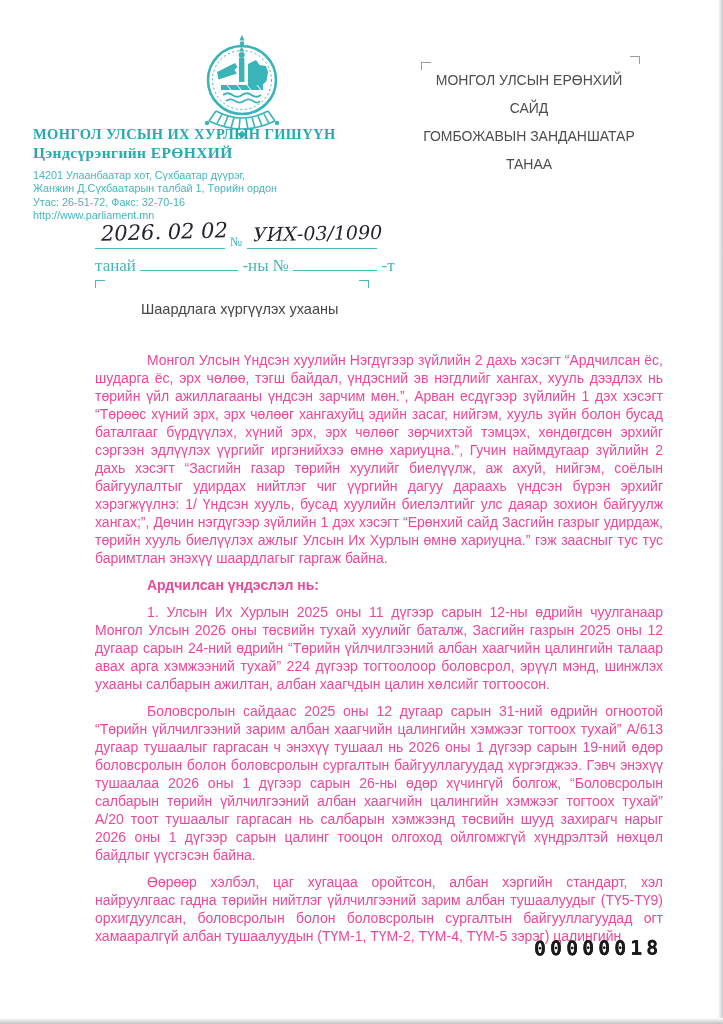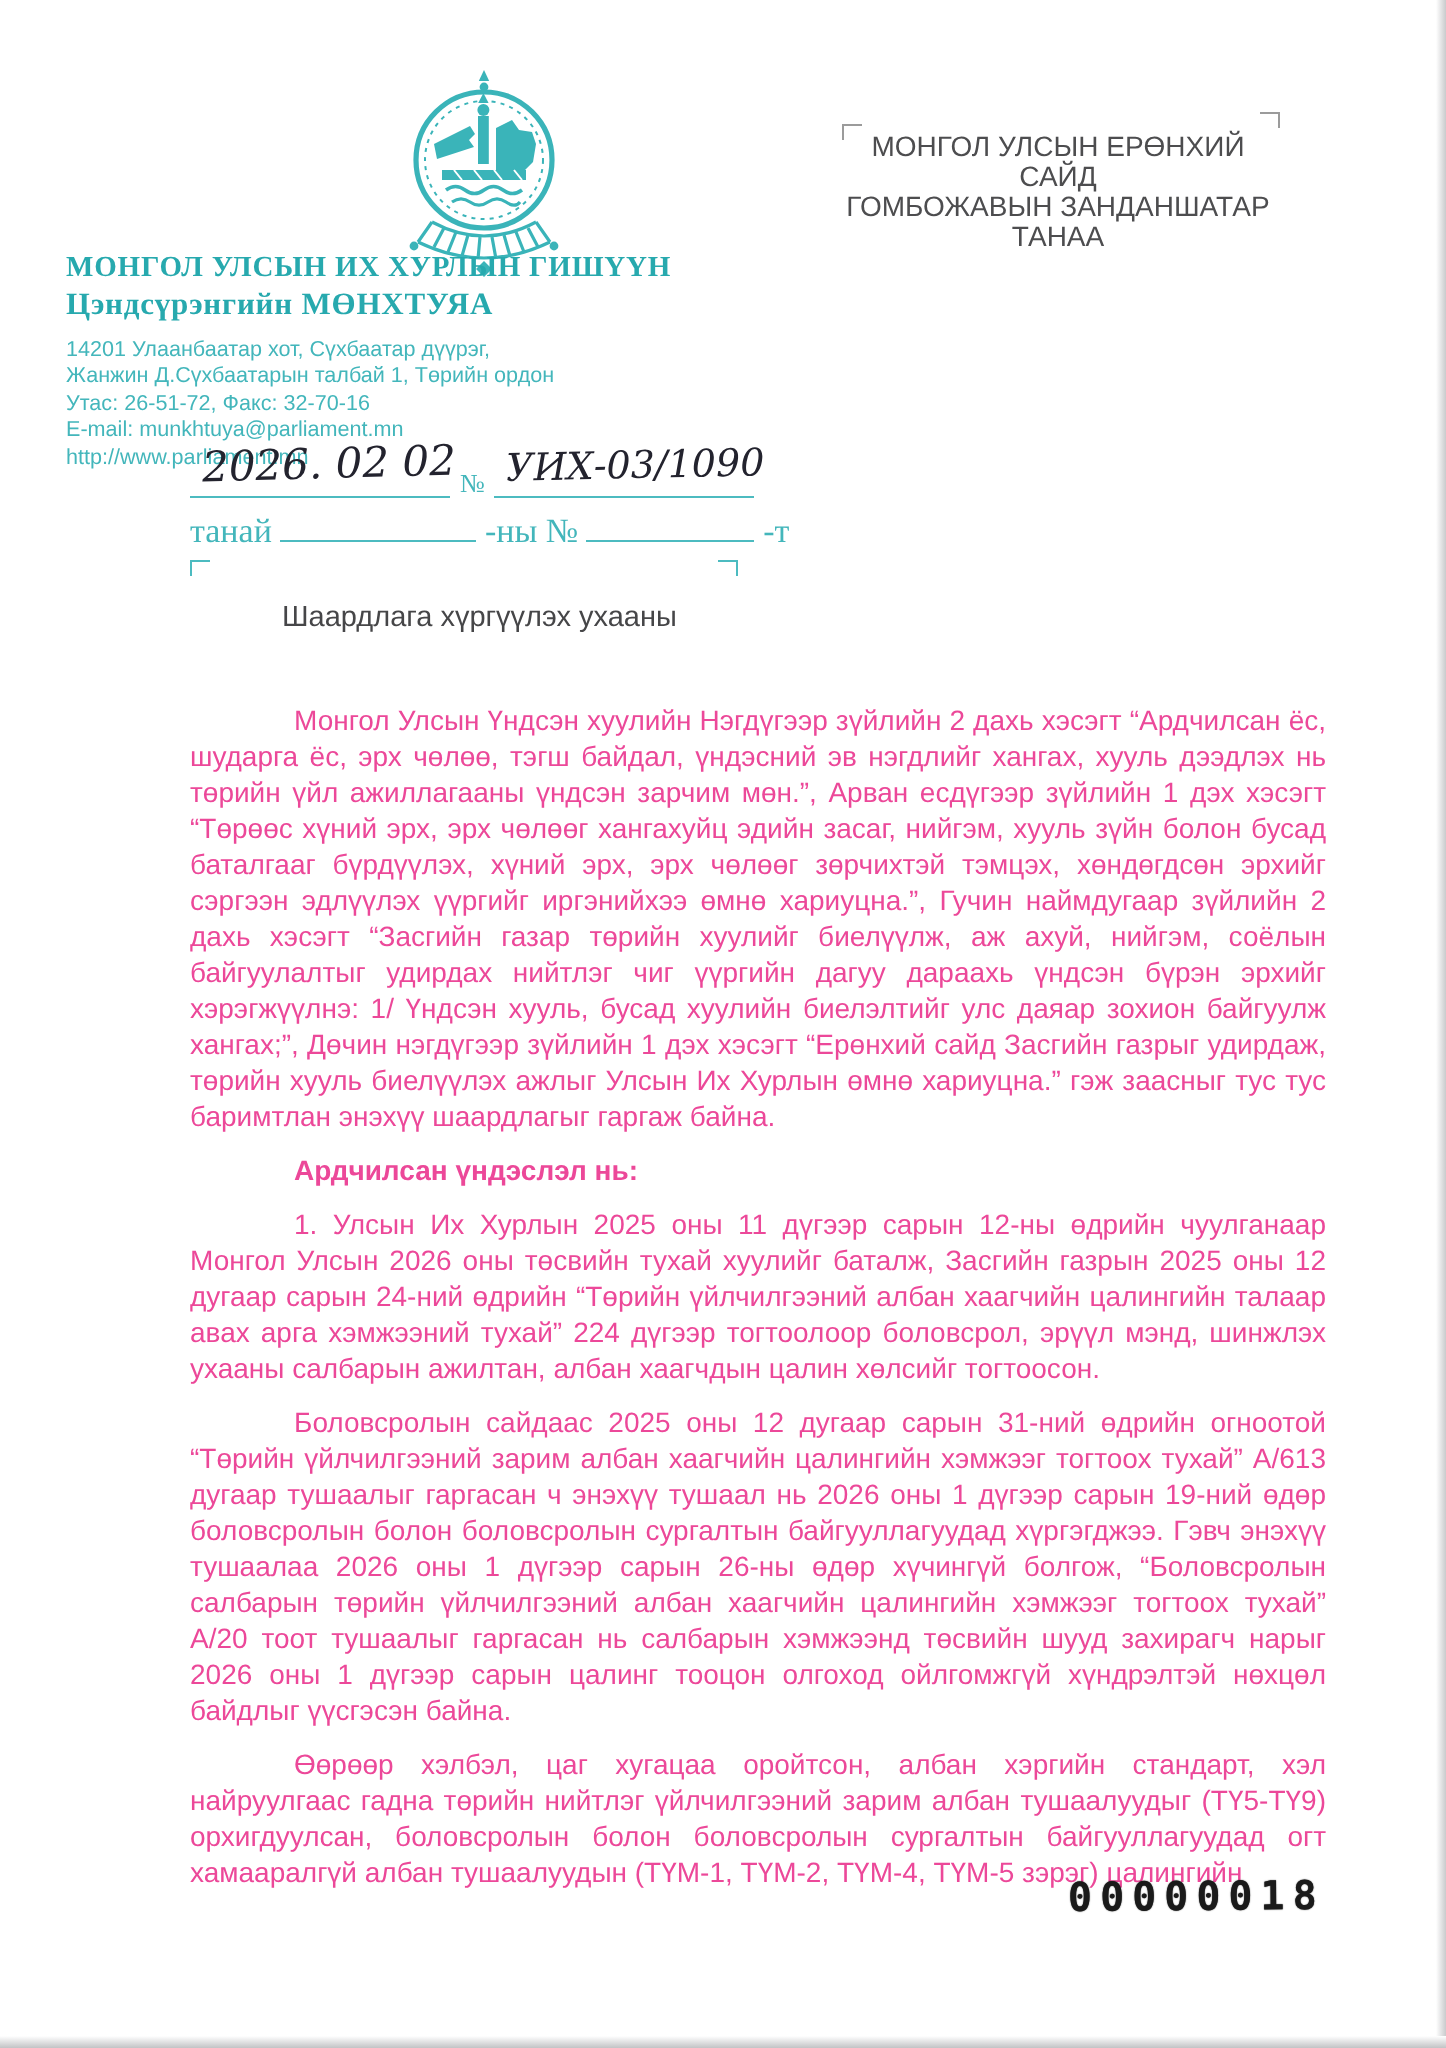--- a/index.html
+++ b/index.html
@@ -52,21 +52,21 @@
   .recip-row{position:absolute;left:0;top:38px;font-size:17px;white-space:nowrap;}
   .recip-row .blank{display:inline-block;border-bottom:1.3px solid #4cbbc0;
     height:12px;vertical-align:baseline;}
   .b1{width:98px;} .b2{width:84px;}
   .mark{position:absolute;width:9px;height:7px;}
   .mark-teal-l{left:0;top:62px;border-top:1.4px solid #4cbbc0;border-left:1.4px solid #4cbbc0;}
   .mark-teal-r{left:264px;top:62px;border-top:1.4px solid #4cbbc0;border-right:1.4px solid #4cbbc0;}
 
   
   .addressee{position:absolute;left:415px;top:66px;width:228px;text-align:center;
-    font-size:14px;line-height:15px;color:#4d4d4f;}
+    font-size:14px;line-height:28px;color:#4d4d4f;}
   .mark-gray-l{left:421px;top:62px;border-top:1.2px solid #9b9b9b;border-left:1.2px solid #9b9b9b;}
   .mark-gray-r{left:630px;top:56px;border-top:1.2px solid #9b9b9b;border-right:1.2px solid #9b9b9b;}
 
   
   .subject{position:absolute;left:141px;top:301px;font-size:14.5px;color:#464648;}
   .body{position:absolute;left:95px;top:351px;width:568px;
     font-size:14px;line-height:18px;color:#ec4899;
     text-align:justify;}
   .body p{margin:0 0 9px 0;text-indent:52px;}
   .body .heading{font-weight:700;}
@@ -109,26 +109,25 @@
       <path d="M21 87 Q54 103 87 87"></path>
       <path d="M28 77 L21 87 M34 80 L29 89.5 M40 82 L36 92 M46 83.5 L43 94 M52 84.5 L51 95.5 M58 84.5 L60 95.5 M64 83.5 L67 94 M70 82 L74 92 M76 80 L81 89.5 M80 77 L87 87"></path>
       <circle cx="19" cy="89" r="2.2" fill="#3ab4b9" stroke="none"></circle>
       <circle cx="89" cy="89" r="2.2" fill="#3ab4b9" stroke="none"></circle>
       <path d="M54 96.5 l4 4 -4 4 -4 -4 z" fill="#3ab4b9" stroke="none"></path>
     </g>
   </svg>
 
   <div class="lh-text">
     <div class="lh-org">МОНГОЛ УЛСЫН ИХ ХУРЛЫН ГИШҮҮН</div>
-    <div class="lh-name">Цэндсүрэнгийн  МӨНХТУЯА</div>
+    <div class="lh-name">Цэндсүрэнгийн  ЕРӨНХИЙ</div>
     <div class="lh-small">
       <div>14201 Улаанбаатар хот, Сүхбаатар дүүрэг,</div>
       <div>Жанжин Д.Сүхбаатарын талбай 1, Төрийн ордон</div>
       <div>Утас: 26-51-72, Факс: 32-70-16</div>
-      <div>E-mail: munkhtuya@parliament.mn</div>
       <div>http://www.parliament.mn</div>
     </div>
   </div>
 
   <div class="dateline">
     <span class="hand hand-date">2026. 02 02</span>
     <span class="fill u1"></span>
     <span class="no-sym">№</span>
     <span class="hand hand-no">УИХ-03/1090</span>
     <span class="fill u2"></span>

